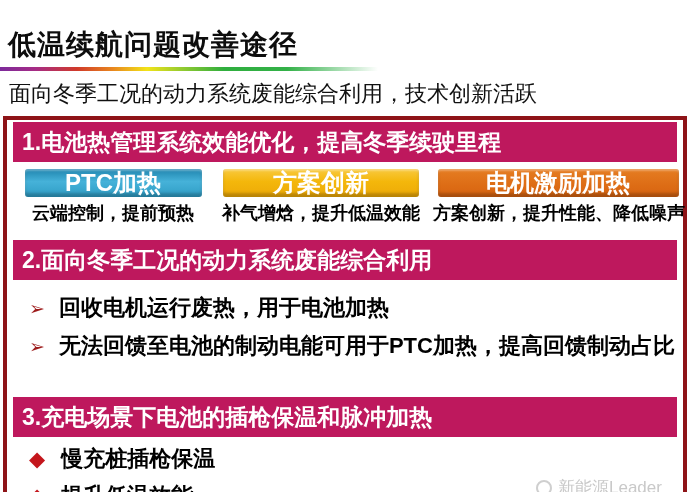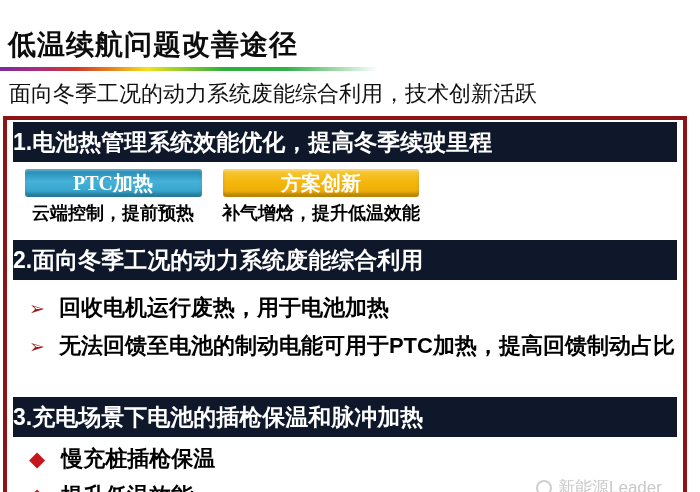--- a/index.html
+++ b/index.html
@@ -24,37 +24,36 @@
   .slide-subtitle{
     position:absolute;left:9px;top:79px;
     font-size:22px;font-weight:400;color:#111;white-space:nowrap;
   }
   .panel{
     position:absolute;left:3px;top:116px;
     box-sizing:border-box;width:684px;height:380px;
     border:4px solid #8e1317;border-bottom:none;background:#ffffff;
   }
   .banner{
-    margin:2px 6px 0 6px;background:#0f172a;color:#ffffff;
+    margin:2px 6px 0 6px;background:#be185d;color:#ffffff;
     font-size:23px;font-weight:700;line-height:28px;
-    padding:6px 0;white-space:nowrap;
+    padding:6px 9px;white-space:nowrap;
   }
   .banner.b2{margin-top:15px;}
   .banner.b3{margin-top:38px;}
   .methods-row{display:flex;margin-top:7px;}
   .method-col{flex:0 0 auto;}
   .method-col.c1{width:180px;margin-left:16px;}
   .method-col.c2{width:212px;margin-left:12px;}
   .method-col.c3{width:250px;margin-left:6px;}
   .method-box{
     height:28px;margin:0 auto;border-radius:3px;
     display:flex;align-items:center;justify-content:center;
-    color:#fff;font-size:20px;font-weight:700;white-space:nowrap;
+    color:#fff;font-size:24px;font-weight:700;white-space:nowrap;
     box-shadow:inset 0 2px 2px rgba(255,255,255,.30), inset 0 -4px 3px rgba(0,0,0,.22);
-    font-family:Liberation Serif, serif;
   }
   .method-box.blue{width:177px;background:linear-gradient(180deg,#1f84ad 0%,#46b2d9 45%,#2f9cc4 100%);}
   .method-box.yellow{width:196px;background:linear-gradient(180deg,#f8c93e 0%,#f4b70b 45%,#eda907 100%);}
   .method-box.orange{width:241px;background:linear-gradient(180deg,#e57d22 0%,#dd6c15 60%,#d66311 100%);}
   .method-caption{
     margin-top:4px;text-align:center;
     font-size:18px;font-weight:700;color:#000;white-space:nowrap;
   }
   .bullet-list{margin:16px 0 0 22px;}
   .bullet-list.diamonds{margin-top:10px;}
@@ -88,20 +87,24 @@
 
   <div class="methods-row">
     <div class="method-col c1">
       <div class="method-box blue">PTC加热</div>
       <div class="method-caption">云端控制，提前预热</div>
     </div>
     <div class="method-col c2">
       <div class="method-box yellow">方案创新</div>
       <div class="method-caption">补气增焓，提升低温效能</div>
     </div>
+    <div class="method-col c3">
+      <div class="method-box orange">电机激励加热</div>
+      <div class="method-caption">方案创新，提升性能、降低噪声</div>
+    </div>
   </div>
 
   <div class="banner b2">2.面向冬季工况的动力系统废能综合利用</div>
 
   <div class="bullet-list">
     <div class="bullet">
       <span class="marker">➢</span>
       <span>回收电机运行废热，用于电池加热</span>
     </div>
     <div class="bullet">

